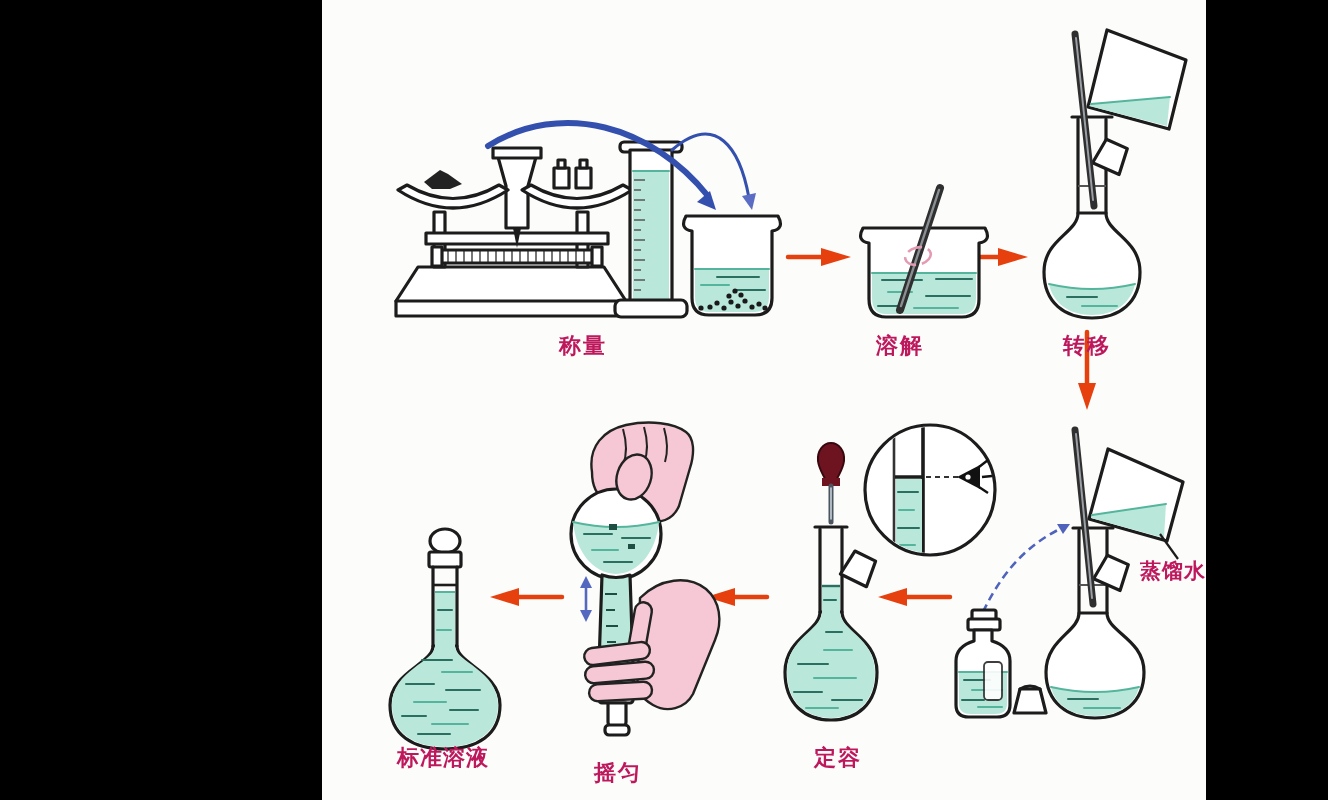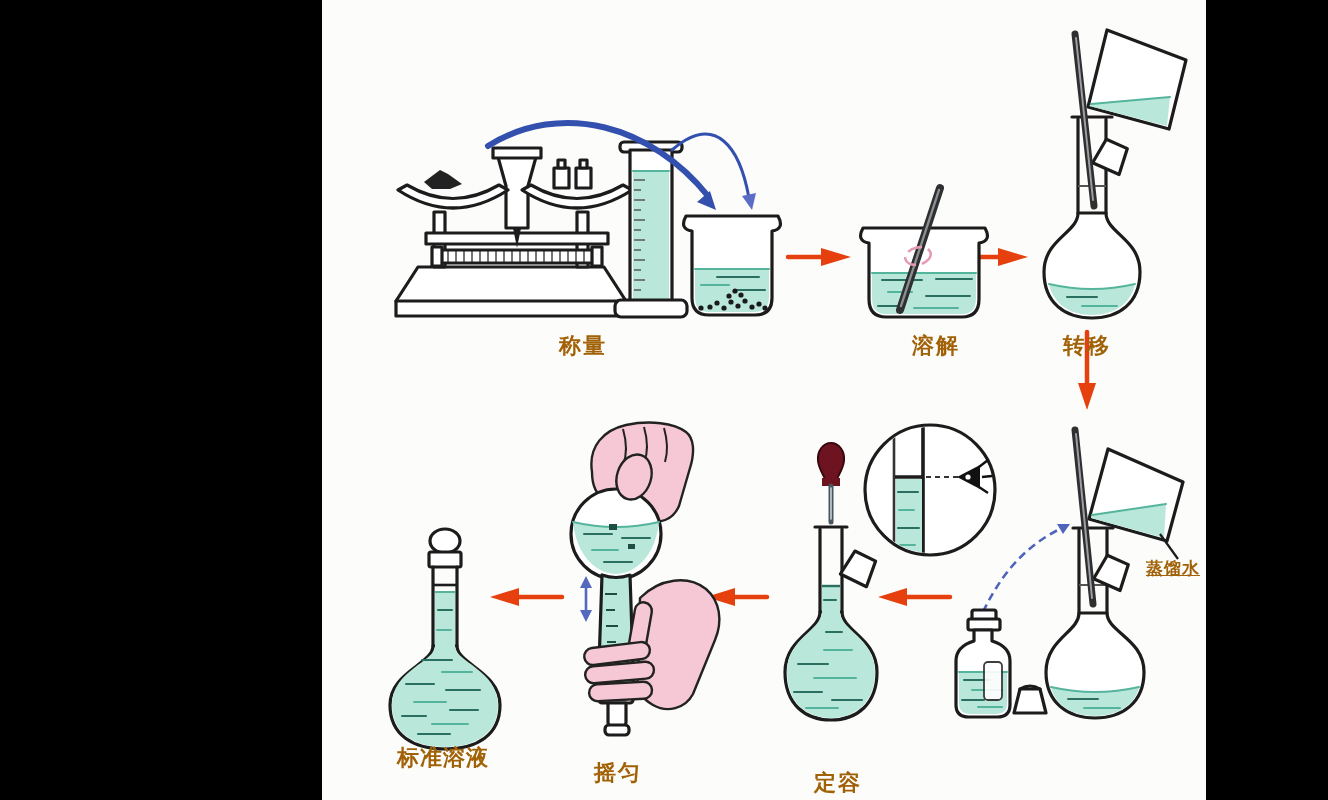--- a/index.html
+++ b/index.html
@@ -8,24 +8,24 @@
     position:relative;overflow:hidden;
     font-family:"Liberation Sans", sans-serif;
   }
   .panel{
     position:absolute;left:322px;top:0;width:884px;height:800px;
     background:#fcfcfa;overflow:hidden;
   }
   .panel svg{position:absolute;left:0;top:0;}
   .lbl{
     position:absolute;width:120px;text-align:center;
-    font-size:22px;font-weight:700;color:#a16207;letter-spacing:2px;
+    font-size:22px;font-weight:700;color:#be185d;letter-spacing:2px;
     font-family:"Liberation Sans", sans-serif;
   }
-  .lbl.small{font-size:17px;letter-spacing:1px;text-decoration:underline;}
+  .lbl.small{font-size:21px;letter-spacing:1px;}
   
   .o{fill:#ffffff;stroke:#1c1c1c;stroke-width:3.2;stroke-linejoin:round;stroke-linecap:round;}
   .on{fill:none;stroke:#1c1c1c;stroke-width:3.2;stroke-linejoin:round;stroke-linecap:round;}
   .liq{fill:#b9e8da;}
   .s1{stroke:#2a6f5f;stroke-width:2;stroke-linecap:round;}
   .s2{stroke:#55b59c;stroke-width:2;stroke-linecap:round;}
   .red{stroke:#e5400e;stroke-width:4.5;stroke-linecap:round;}
   .redh{fill:#e5400e;}
   .blue{stroke:#3450ae;fill:none;stroke-linecap:round;}
   .pink{fill:#f6c8d5;stroke:#222;stroke-width:2.4;stroke-linejoin:round;}
@@ -307,20 +307,20 @@
     <line class="s1" x1="124" y1="690" x2="158" y2="690"></line>
     <line class="s2" x1="92" y1="702" x2="124" y2="702"></line>
     <line class="s1" x1="128" y1="710" x2="156" y2="710"></line>
     <line class="s1" x1="80" y1="716" x2="104" y2="716"></line>
     <line class="s2" x1="110" y1="724" x2="146" y2="724"></line>
     <line class="s1" x1="96" y1="734" x2="128" y2="734"></line>
   </g>
 </svg>
 
   <div class="lbl" style="left:201px;top:331px;">称量</div>
-  <div class="lbl" style="left:518px;top:331px;text-align:right;">溶解</div>
+  <div class="lbl" style="left:518px;top:331px;">溶解</div>
   <div class="lbl" style="left:705px;top:331px;">转移</div>
   <div class="lbl small" style="left:791px;top:557px;">蒸馏水</div>
-  <div class="lbl" style="left:456px;top:743px;margin-top:25px;">定容</div>
+  <div class="lbl" style="left:456px;top:743px;">定容</div>
   <div class="lbl" style="left:236px;top:758px;">摇匀</div>
   <div class="lbl" style="left:61px;top:743px;letter-spacing:1px;font-family:Liberation Mono, monospace;">标准溶液</div>
 
 </div>
 
 </body></html>

